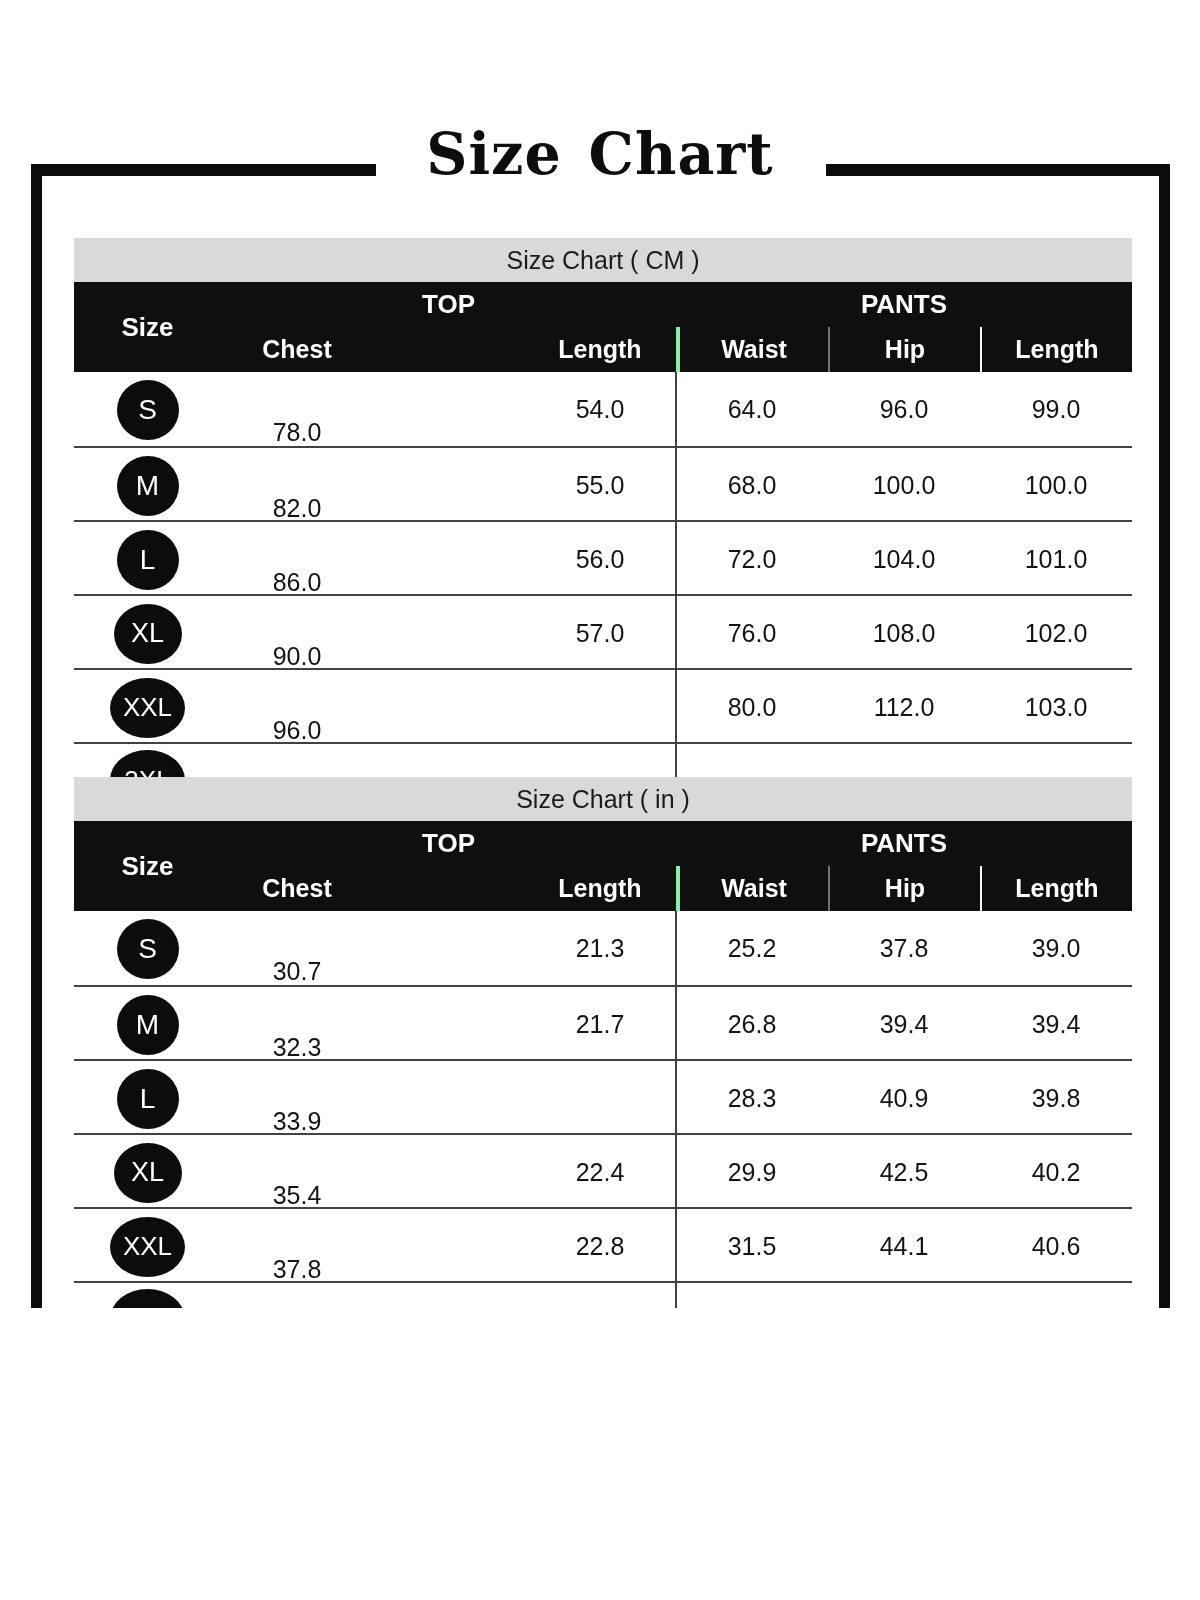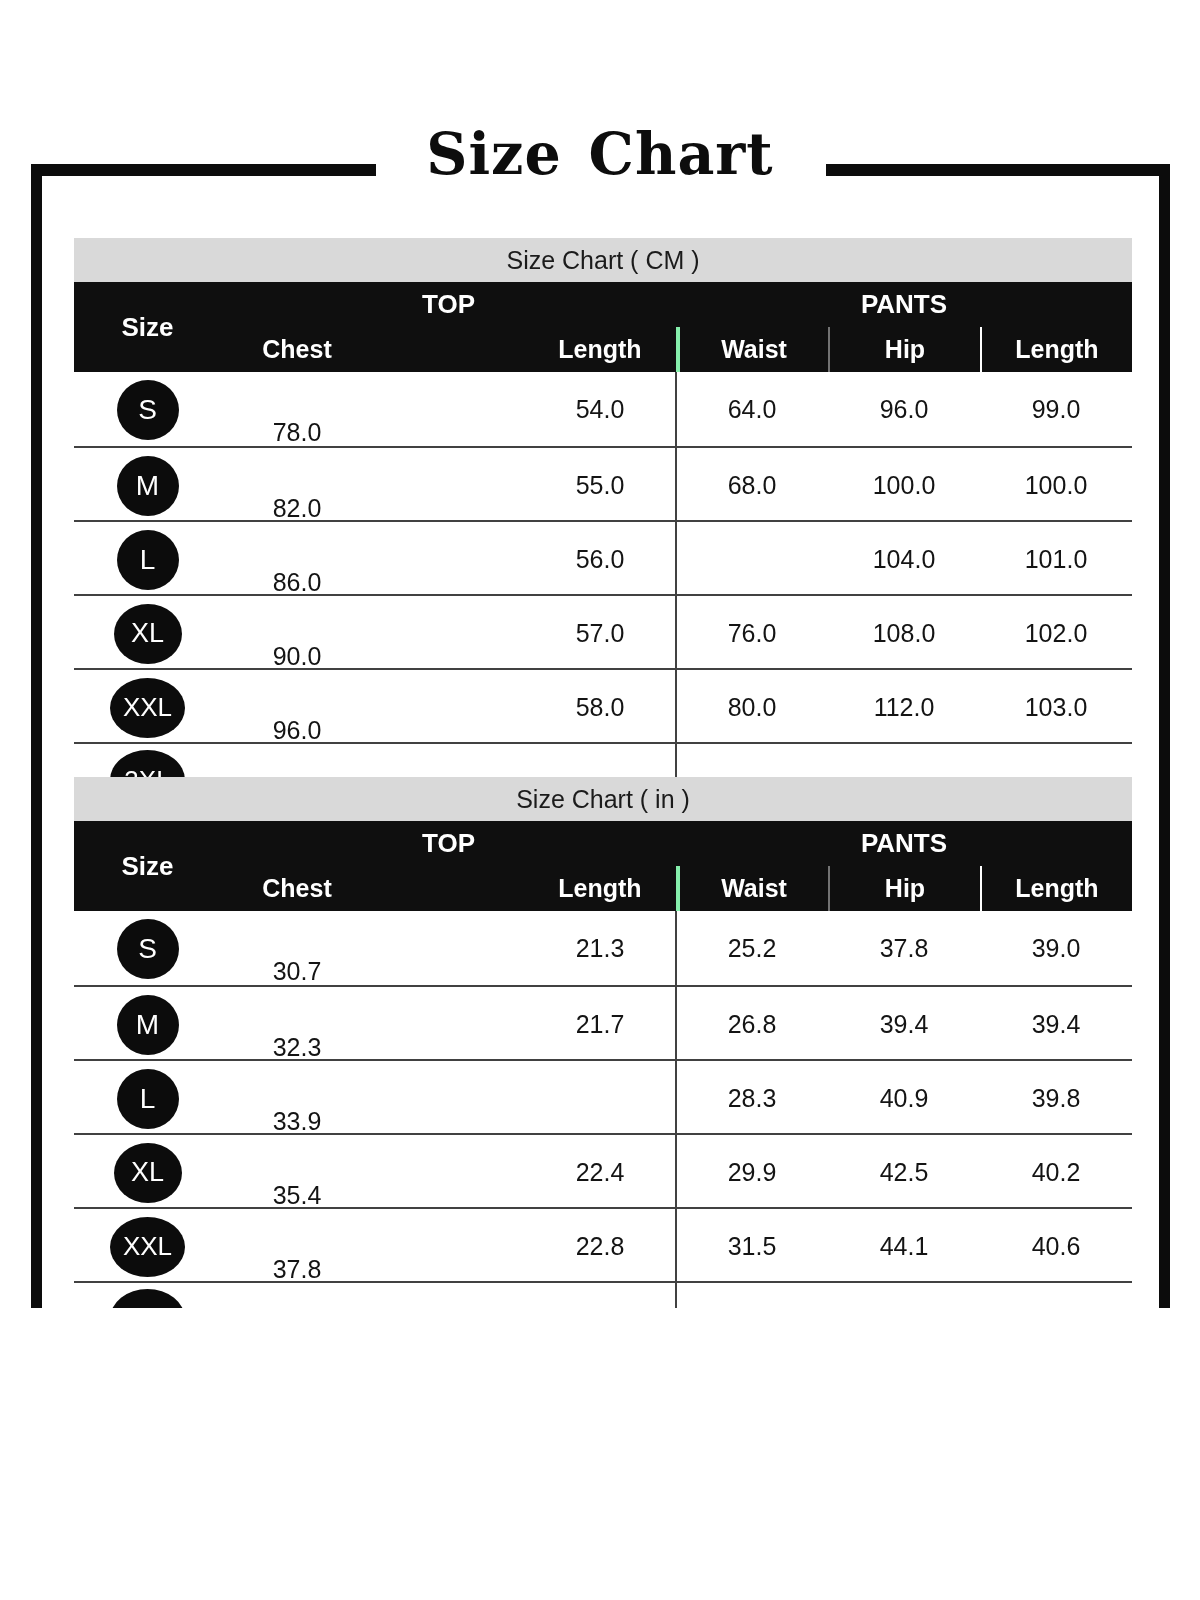--- a/index.html
+++ b/index.html
@@ -102,39 +102,39 @@
     <div class="cell c-waist">68.0</div>
     <div class="cell c-hip">100.0</div>
     <div class="cell c-len2">100.0</div>
   </div>
         <div class="row">
     <div class="cell c-size">
       <span class="badge b1">L</span>
     </div>
     <div class="cell c-chest">86.0</div>
     <div class="cell c-len1">56.0</div>
+    <div class="cell c-waist">72.0</div>
     <div class="cell c-hip">104.0</div>
     <div class="cell c-len2">101.0</div>
   </div>
         <div class="row">
     <div class="cell c-size">
       <span class="badge b2">XL</span>
     </div>
     <div class="cell c-chest">90.0</div>
     <div class="cell c-len1">57.0</div>
     <div class="cell c-waist">76.0</div>
     <div class="cell c-hip">108.0</div>
     <div class="cell c-len2">102.0</div>
   </div>
         <div class="row">
     <div class="cell c-size">
       <span class="badge b3">XXL</span>
     </div>
     <div class="cell c-chest">96.0</div>
-    <div class="cell c-len1">58.0</div>
     <div class="cell c-waist">80.0</div>
     <div class="cell c-hip">112.0</div>
     <div class="cell c-len2">103.0</div>
   </div>
         <div class="row">
     <div class="cell c-size">
       <span class="badge b3">3XL</span>
     </div>
     <div class="cell c-chest"></div>
     <div class="cell c-len1"></div>

